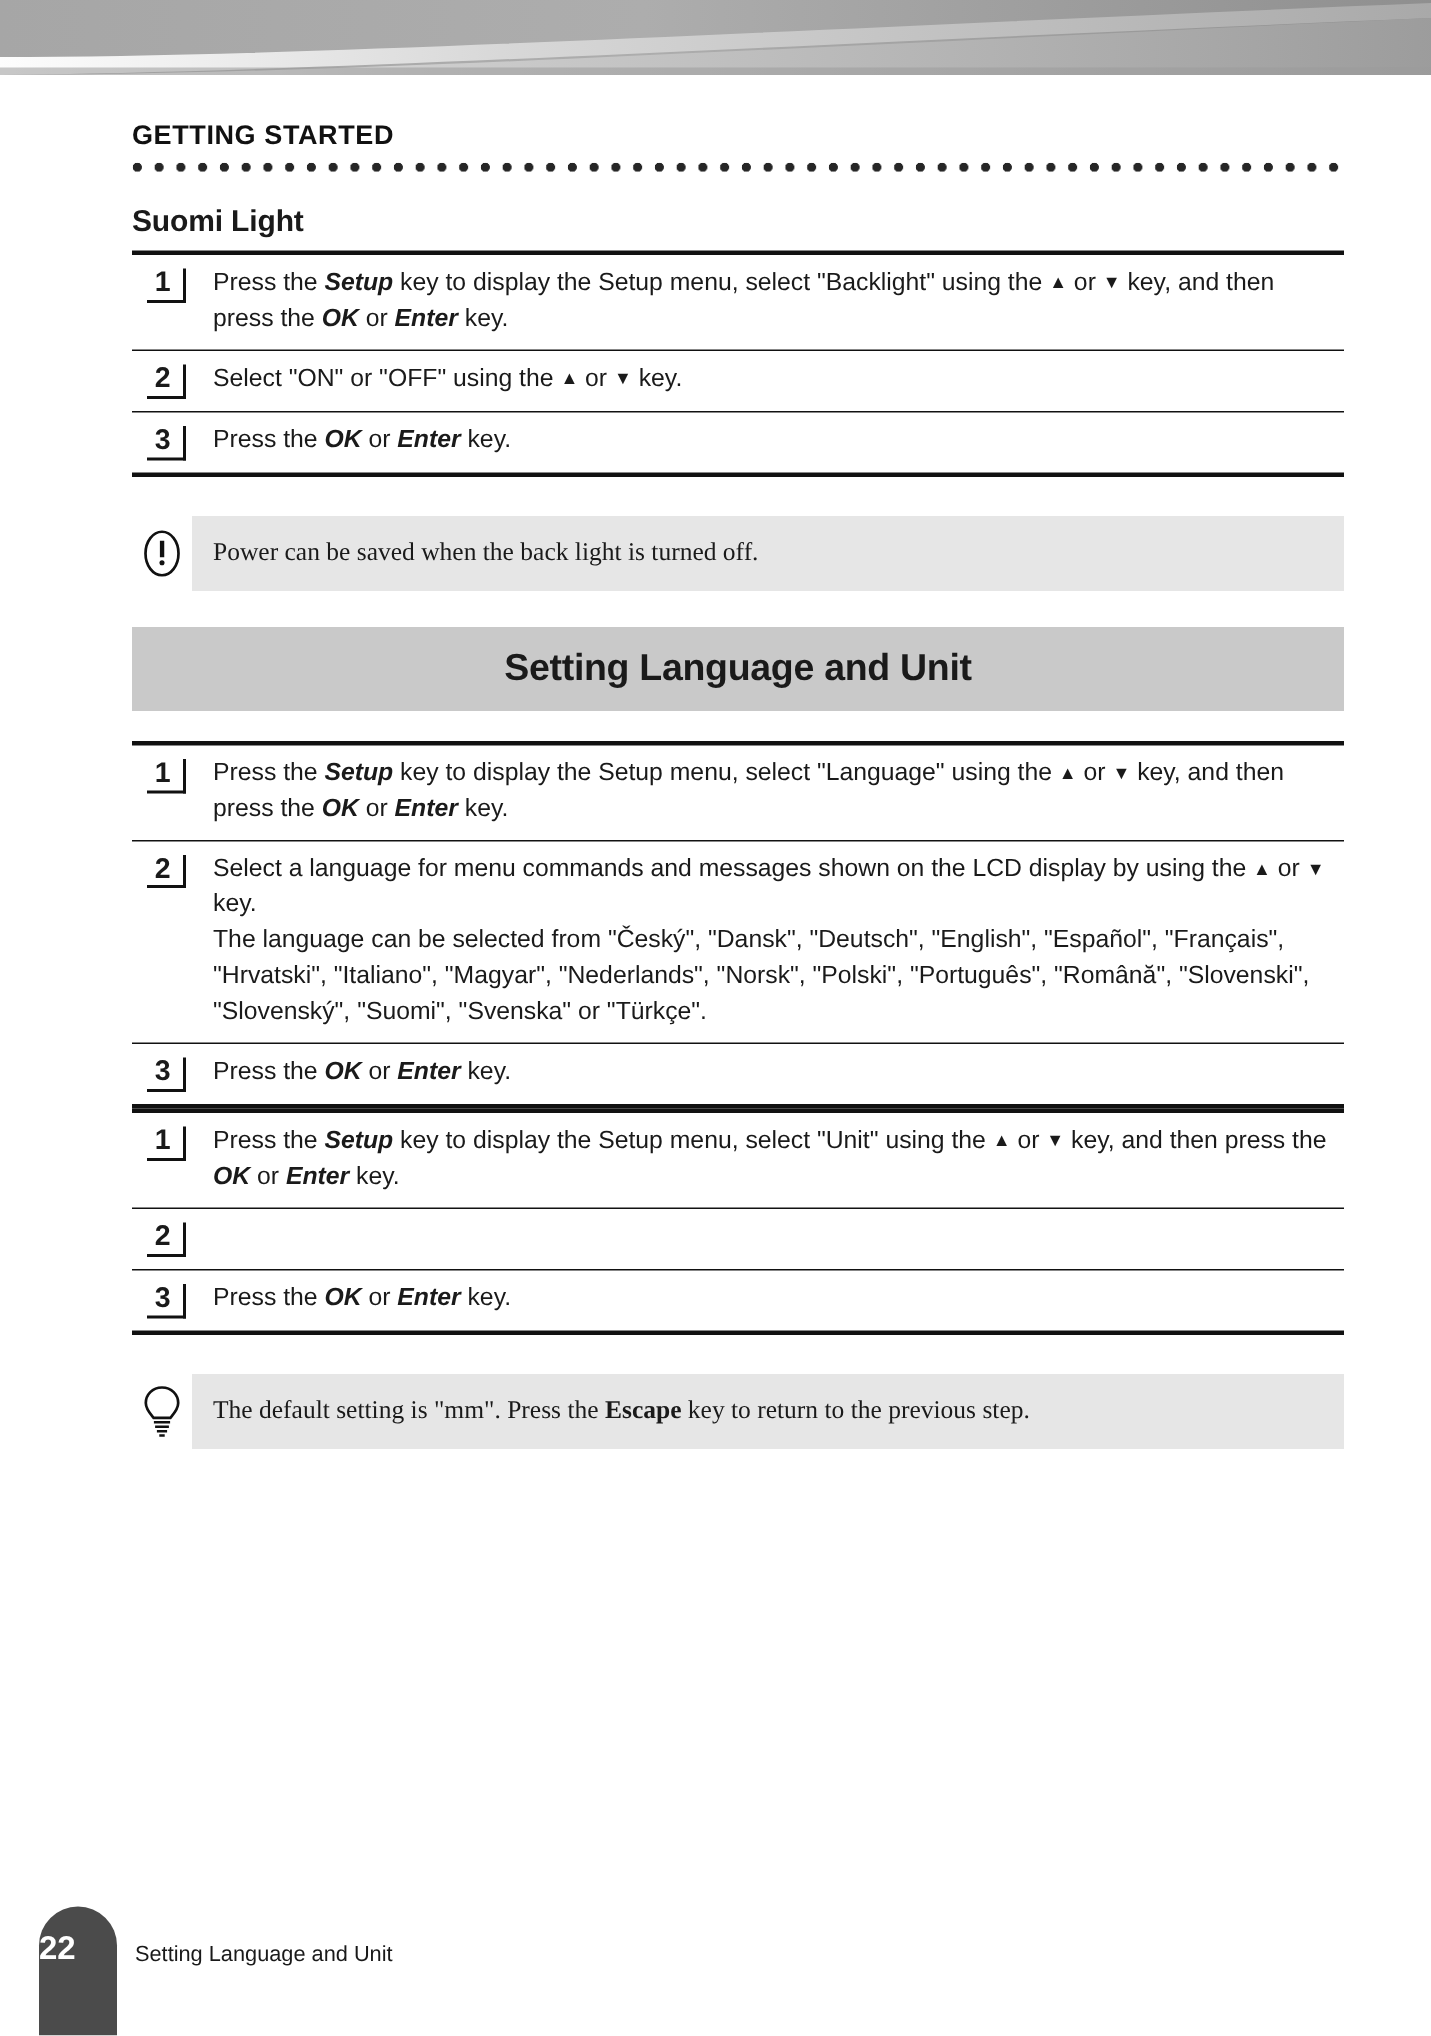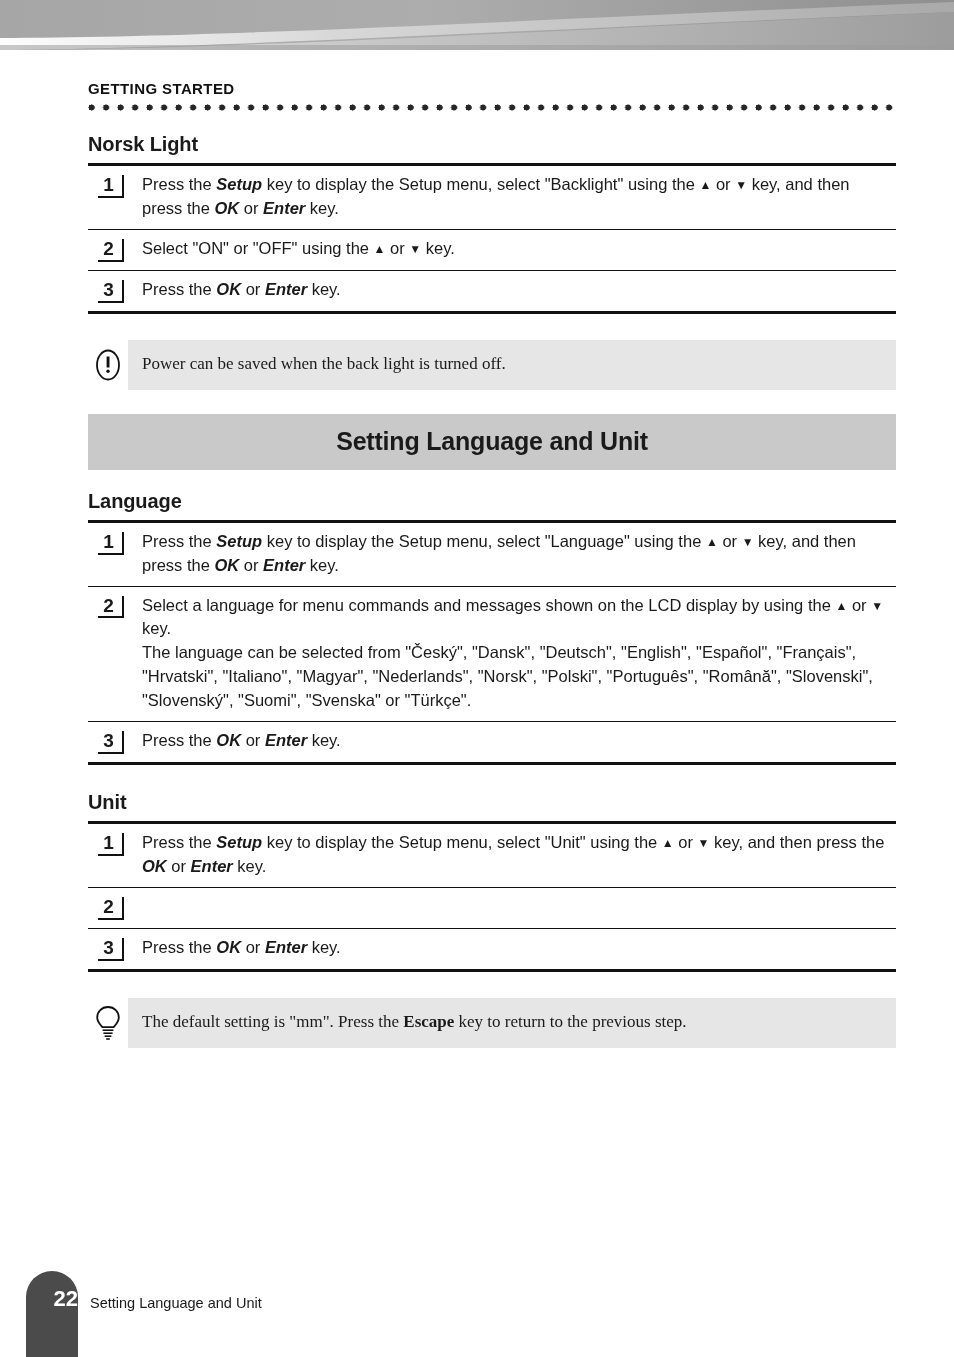--- a/index.html
+++ b/index.html
@@ -29,21 +29,21 @@
   
   .page {
     position: absolute;
     left: 88px;
     top: 80px;
     width: 808px;
   }
 
   
   .running-head {
-    font-size: 15px;
+    font-size: 18px;
     font-weight: bold;
     letter-spacing: 0.4px;
     color: #111;
     margin: 0 0 7px 0;
   }
   .dot-rule {
     height: 7px;
     width: 100%;
     background-image: radial-gradient(circle at 3.5px 3.5px, #262626 2.9px, rgba(0,0,0,0) 3.2px);
     background-size: 14.5px 7px;
@@ -153,21 +153,21 @@
     position: absolute;
     left: 26px;
     top: 0;
     width: 52px;
     height: 86px;
     background: #4b4b4b;
     border-radius: 26px 26px 0 0;
     color: #ffffff;
     font-size: 22px;
     font-weight: bold;
-    text-align: right;
+    text-align: left;
     line-height: 1;
     padding-top: 17px;
     box-sizing: border-box;
   }
   .footer-label {
     position: absolute;
     left: 90px;
     top: 24px;
     font-size: 14.5px;
     color: #1a1a1a;
@@ -201,21 +201,21 @@
     <path d="M0 50 L954 50 L954 45 L0 45 Z" fill="#9a9a9a" opacity="0.55"></path>
     <rect x="0" y="50" width="954" height="0" fill="none"></rect>
   </svg>
 </div>
 
 <div class="page">
 
   <div class="running-head">GETTING STARTED</div>
   <div class="dot-rule"></div>
 
-  <h2 class="sub-head">Norsk Light</h2>
+  <h2 class="sub-head">Suomi Light</h2>
 
   <div class="steps">
       <div class="step">
         <div class="step-num">1</div>
         <div class="step-body"><span>Press the </span><b>Setup</b><span> key to display the Setup menu, select "Backlight" using the </span><span class="tri">▲</span><span> or </span><span class="tri">▼</span><span> key, and then press the </span><b>OK</b><span> or </span><b>Enter</b><span> key.</span></div>
       </div>
       <div class="step">
         <div class="step-num">2</div>
         <div class="step-body"><span>Select "ON" or "OFF" using the </span><span class="tri">▲</span><span> or </span><span class="tri">▼</span><span> key.</span></div>
       </div>
@@ -231,38 +231,36 @@
         <ellipse cx="13" cy="17" rx="11" ry="14.5" fill="none" stroke="#111" stroke-width="1.8"></ellipse>
         <rect x="11.6" y="8.5" width="2.9" height="11" fill="#111"></rect>
         <circle cx="13" cy="23.2" r="1.7" fill="#111"></circle>
       </svg>
     </div>
     <div class="callout-body"><span>Power can be saved when the back light is turned off.</span></div>
   </div>
 
   <div class="section-banner">Setting Language and Unit</div>
 
-  <h2 class="sub-head">Language</h2>
   <div class="steps">
       <div class="step">
         <div class="step-num">1</div>
         <div class="step-body"><span>Press the </span><b>Setup</b><span> key to display the Setup menu, select "Language" using the </span><span class="tri">▲</span><span> or </span><span class="tri">▼</span><span> key, and then press the </span><b>OK</b><span> or </span><b>Enter</b><span> key.</span></div>
       </div>
       <div class="step">
         <div class="step-num">2</div>
         <div class="step-body"><span>Select a language for menu commands and messages shown on the LCD display by using the </span><span class="tri">▲</span><span> or </span><span class="tri">▼</span><span> key.</span><br><span>The language can be selected from "Český", "Dansk", "Deutsch", "English", "Español", "Français", "Hrvatski", "Italiano", "Magyar", "Nederlands", "Norsk", "Polski", "Português", "Română", "Slovenski", "Slovenský", "Suomi", "Svenska" or "Türkçe".</span></div>
       </div>
       <div class="step">
         <div class="step-num">3</div>
         <div class="step-body"><span>Press the </span><b>OK</b><span> or </span><b>Enter</b><span> key.</span></div>
       </div>
     </div>
 
 
-  <h2 class="sub-head" style="margin-top:26px;">Unit</h2>
   <div class="steps">
       <div class="step">
         <div class="step-num">1</div>
         <div class="step-body"><span>Press the </span><b>Setup</b><span> key to display the Setup menu, select "Unit" using the </span><span class="tri">▲</span><span> or </span><span class="tri">▼</span><span> key, and then press the </span><b>OK</b><span> or </span><b>Enter</b><span> key.</span></div>
       </div>
       <div class="step">
         <div class="step-num">2</div>
       </div>
       <div class="step">
         <div class="step-num">3</div>

